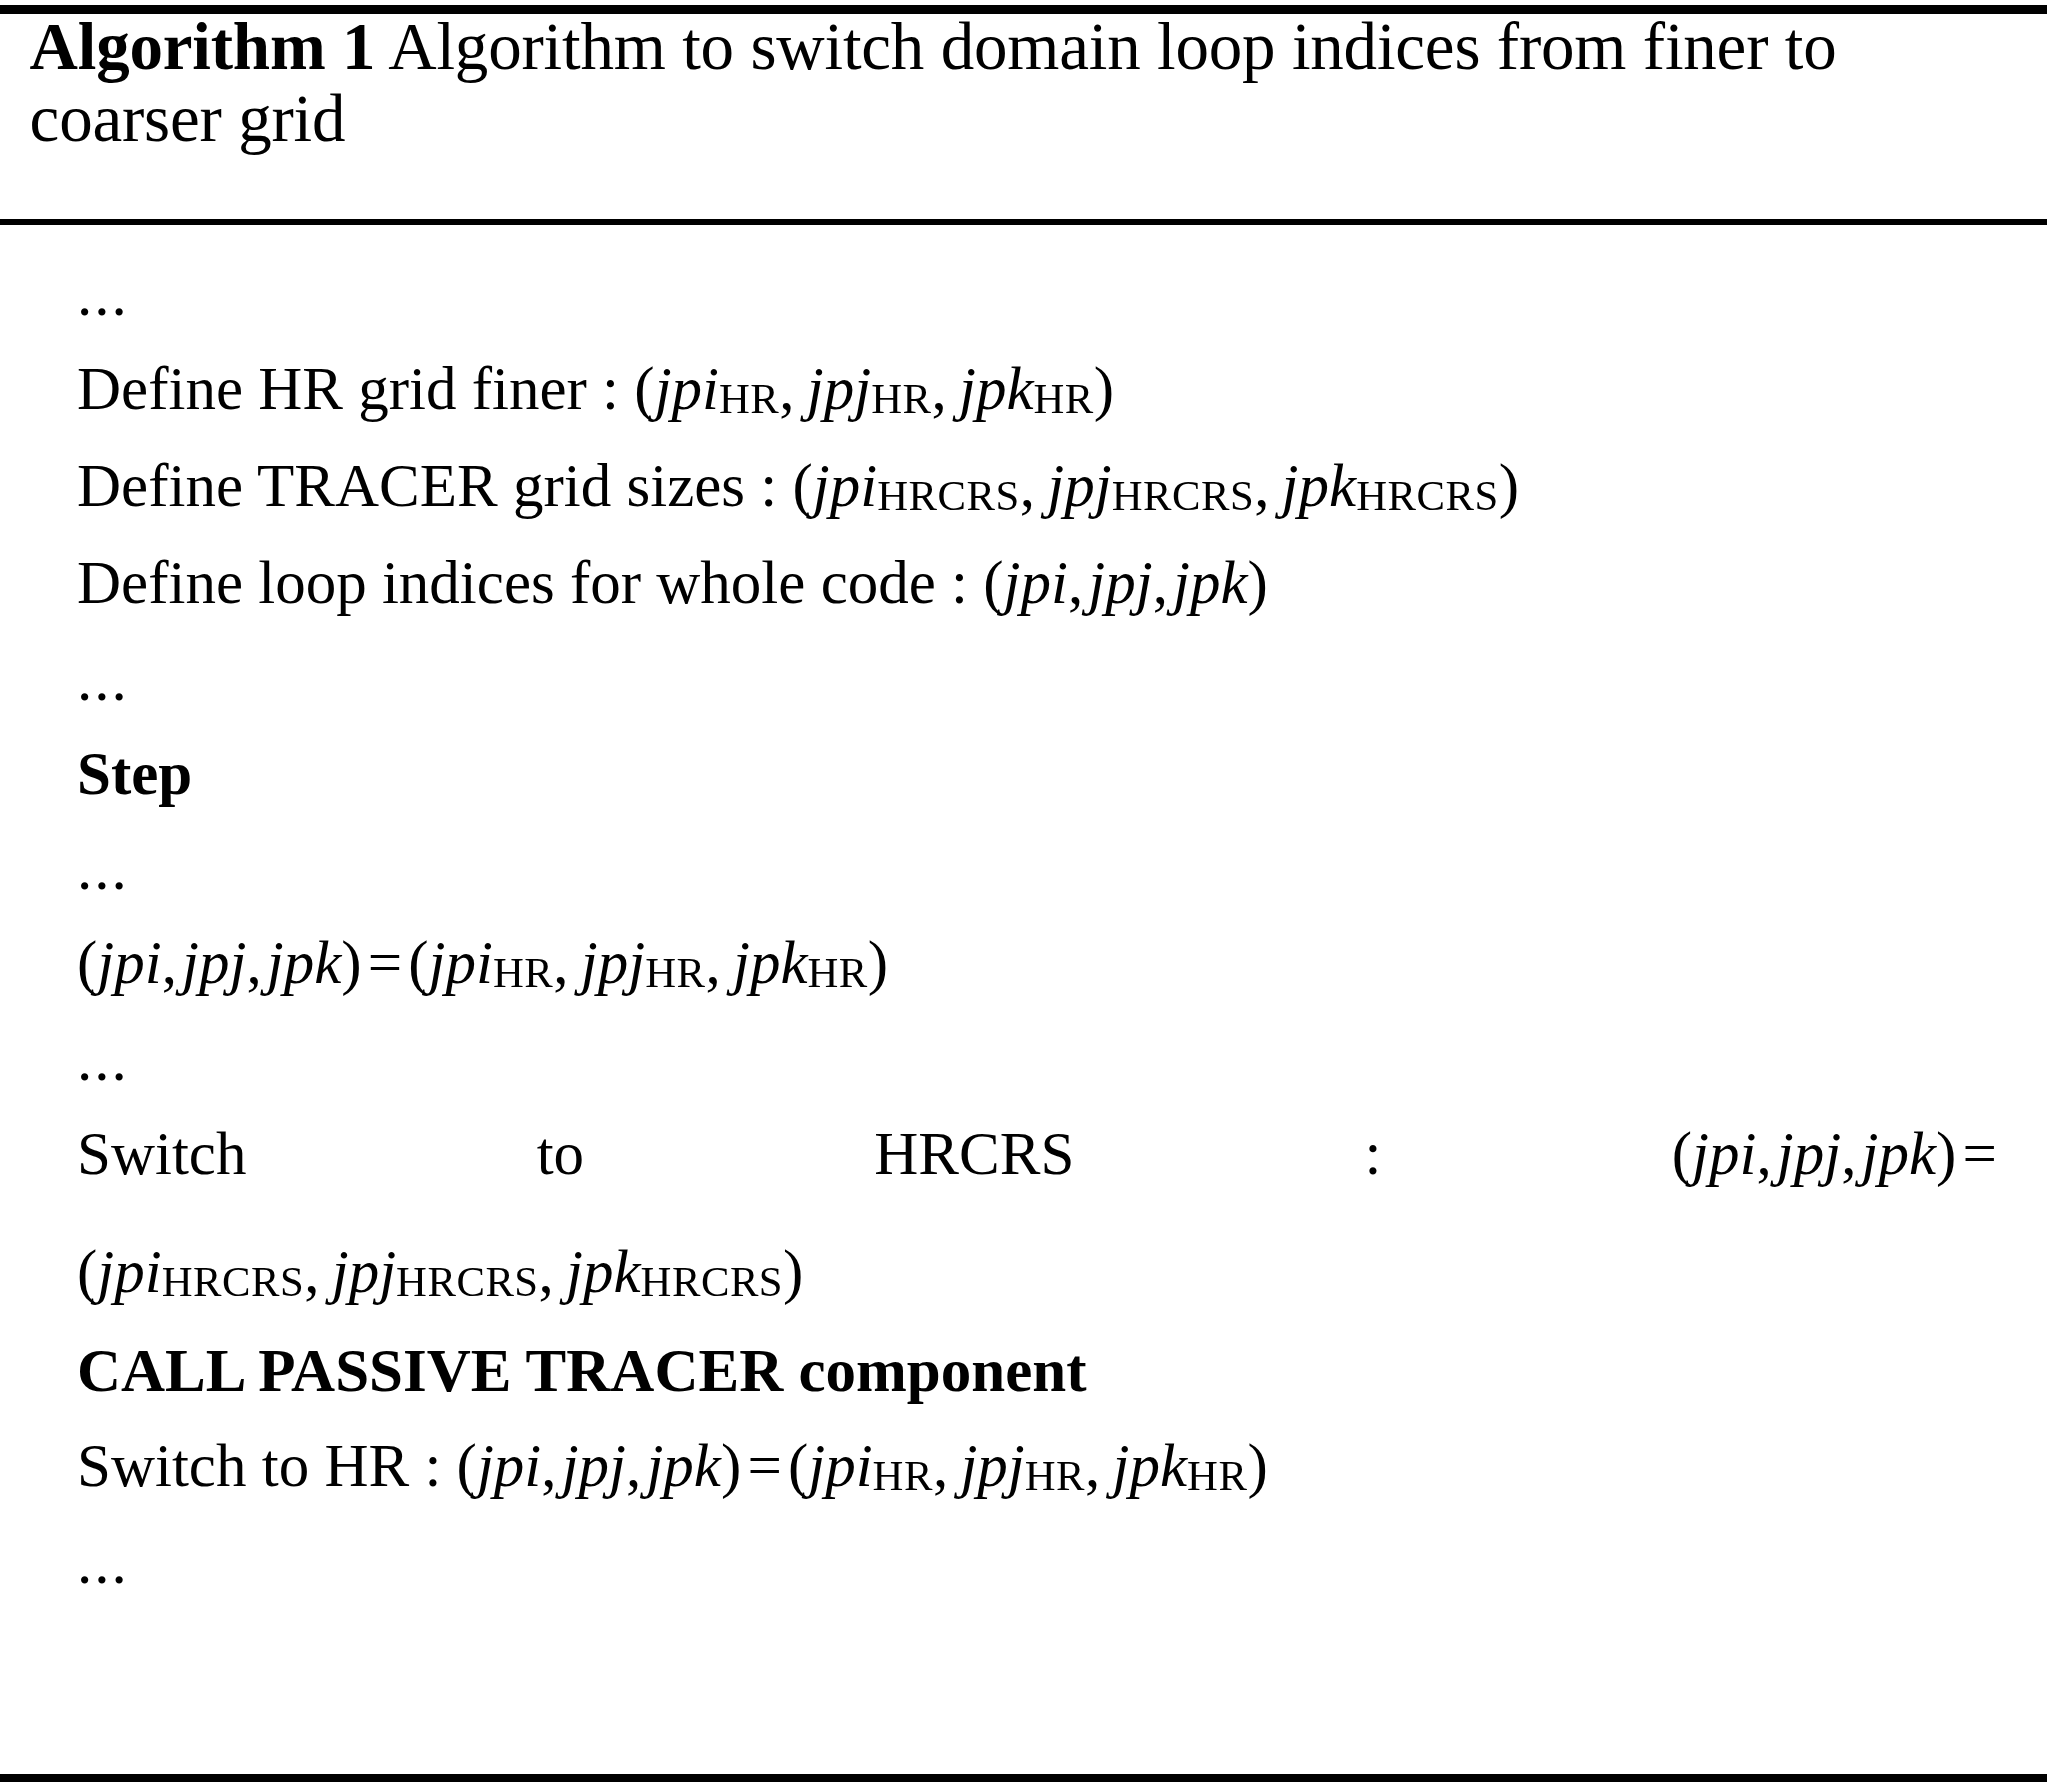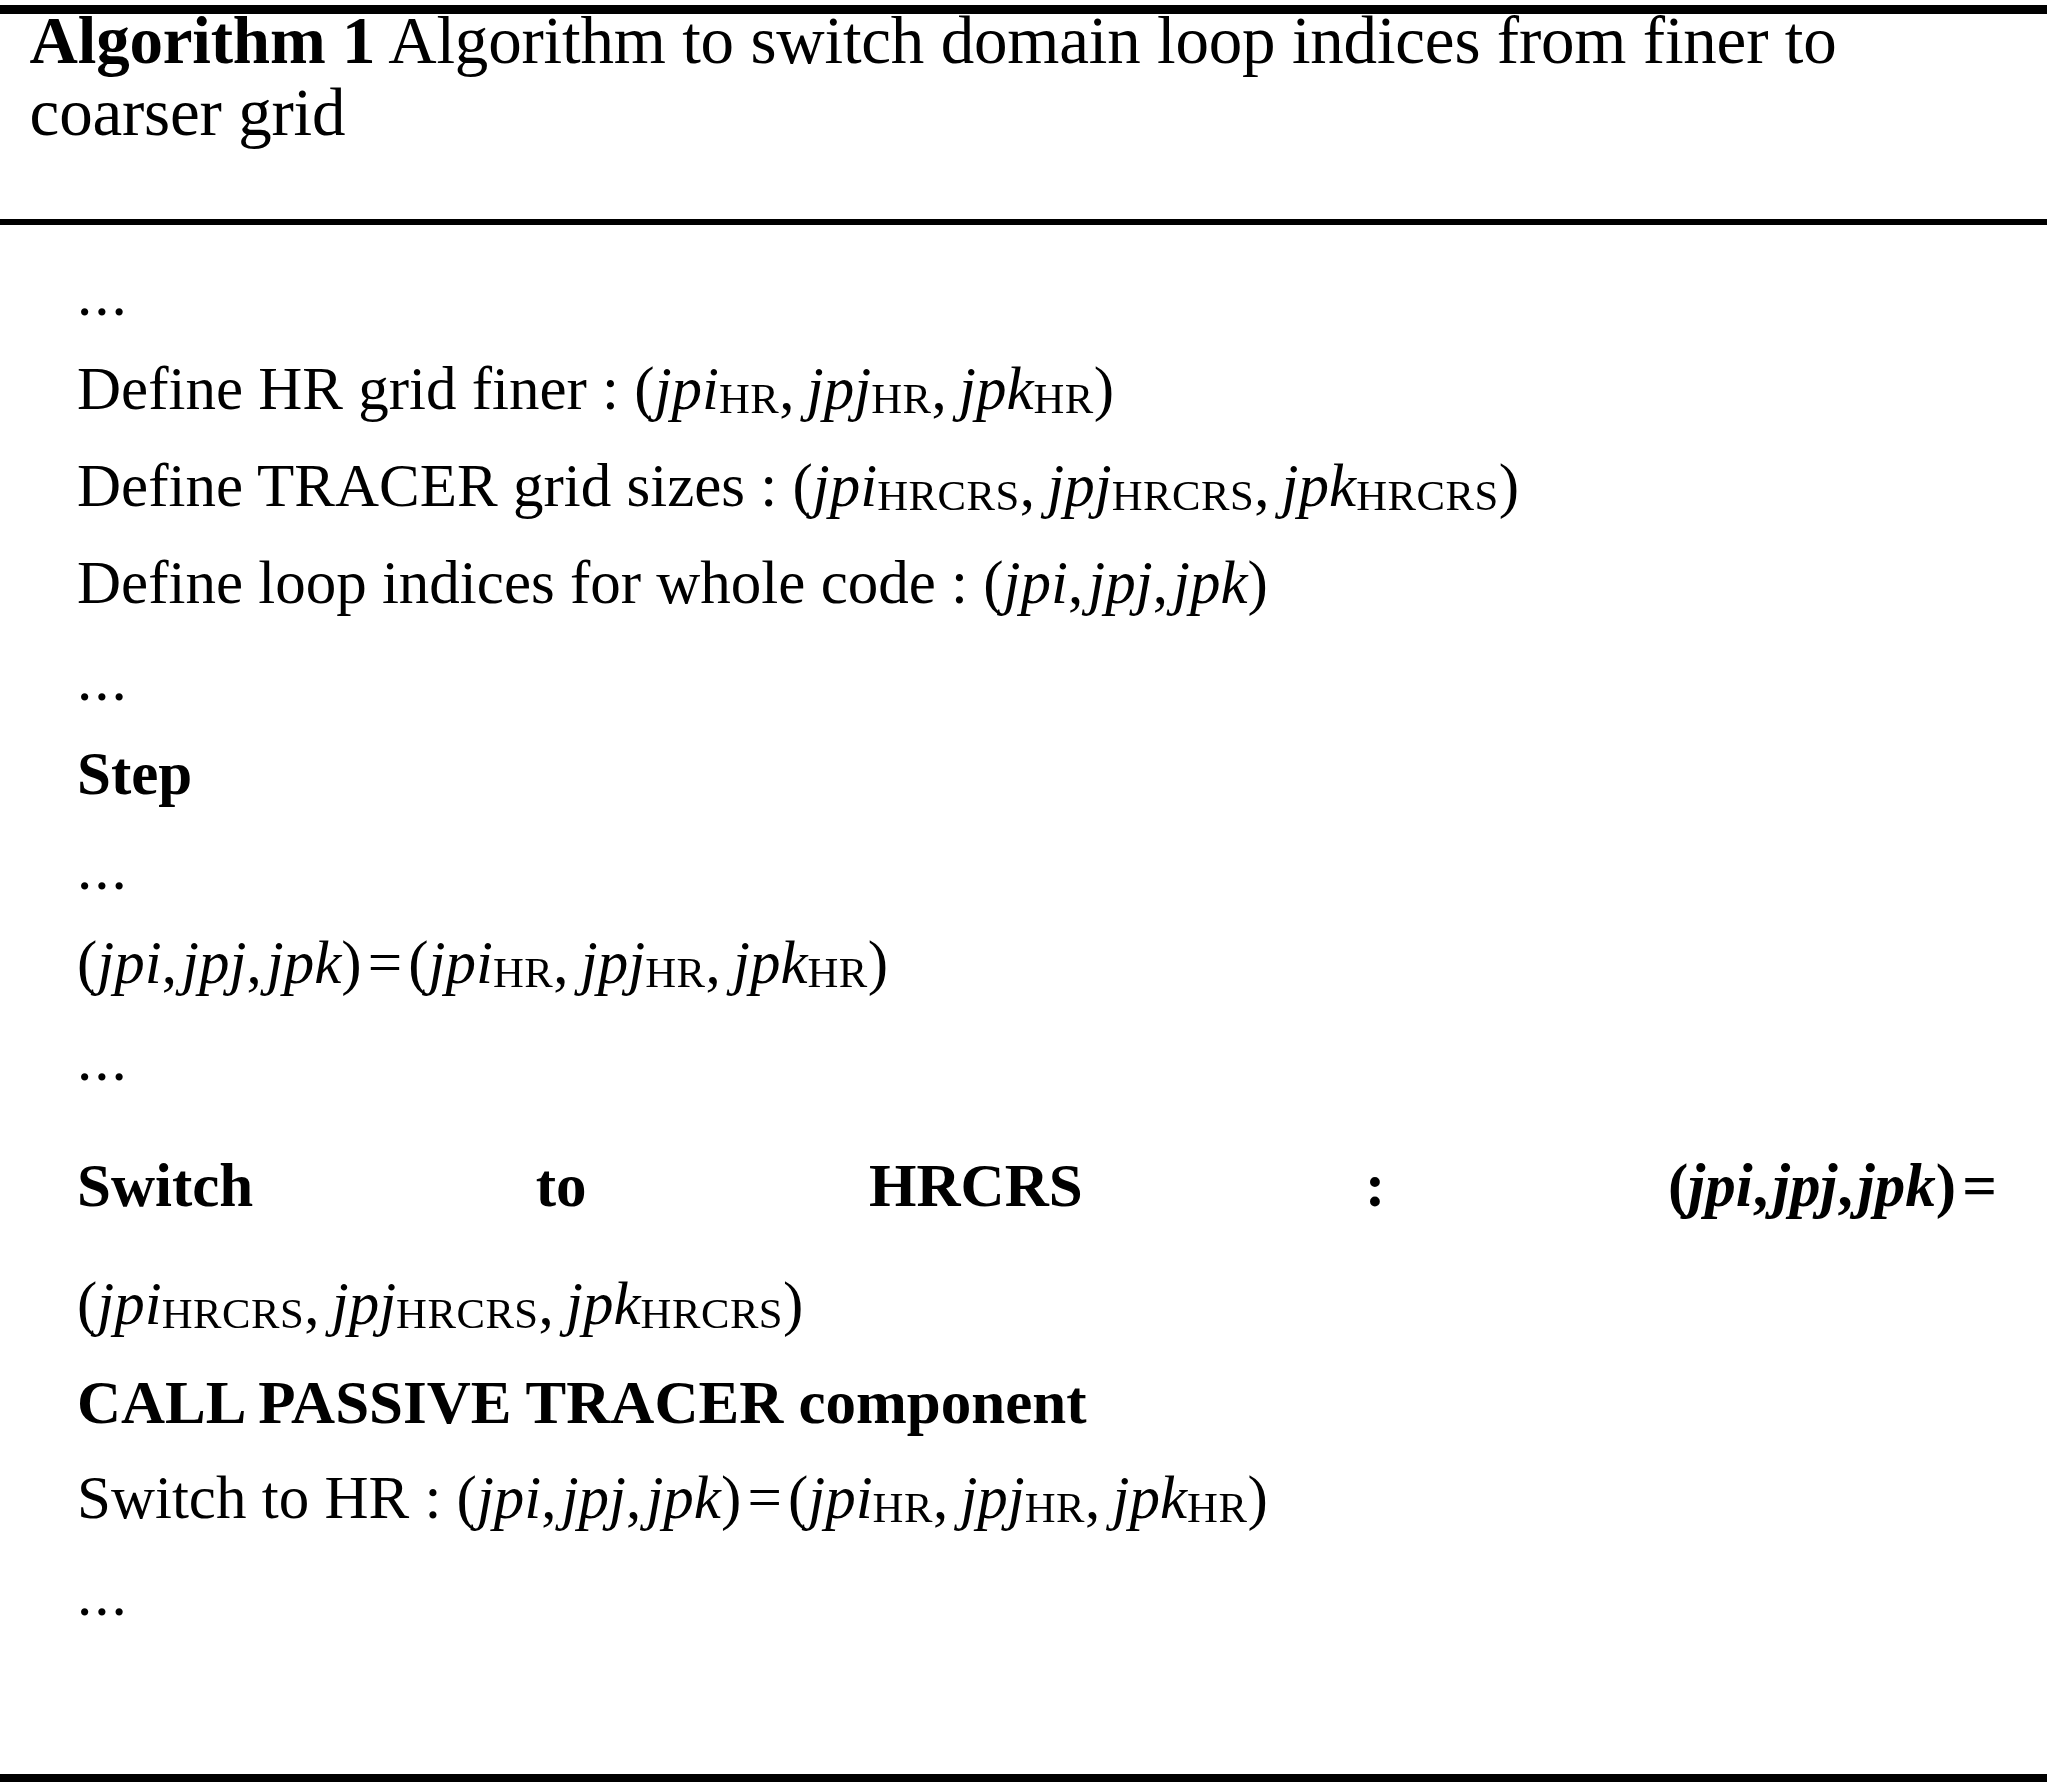--- a/index.html
+++ b/index.html
@@ -46,21 +46,21 @@
     top: 1774px;
     width: 2048px;
     height: 7.9px;
     background: #000;
   }
 
   
   .alg-header {
     position: absolute;
     left: 29.6px;
-    top: 4px;
+    top: 10px;
     width: 2005px;
     font-size: 67px;
     line-height: 1.08;
     letter-spacing: -0.2px;
   }
   .alg-header .alg-label {
     font-weight: bold;
   }
   .alg-header .alg-caption {
     font-weight: normal;
@@ -97,25 +97,24 @@
   
   .dots {
     letter-spacing: 2px;
   }
 
   
   .line-justified {
     text-align: justify;
     text-align-last: justify;
     white-space: normal;
-    font-weight: bold;
+    font-weight: normal;
     width: 1926px;
     height: 97px;
     overflow: visible;
-    margin-top: 32px;
   }
   .line-justified-cont {
     text-align: left;
     white-space: nowrap;
     font-weight: normal;
     height: 99px;
     margin-top: 21px;
   }
 
   

